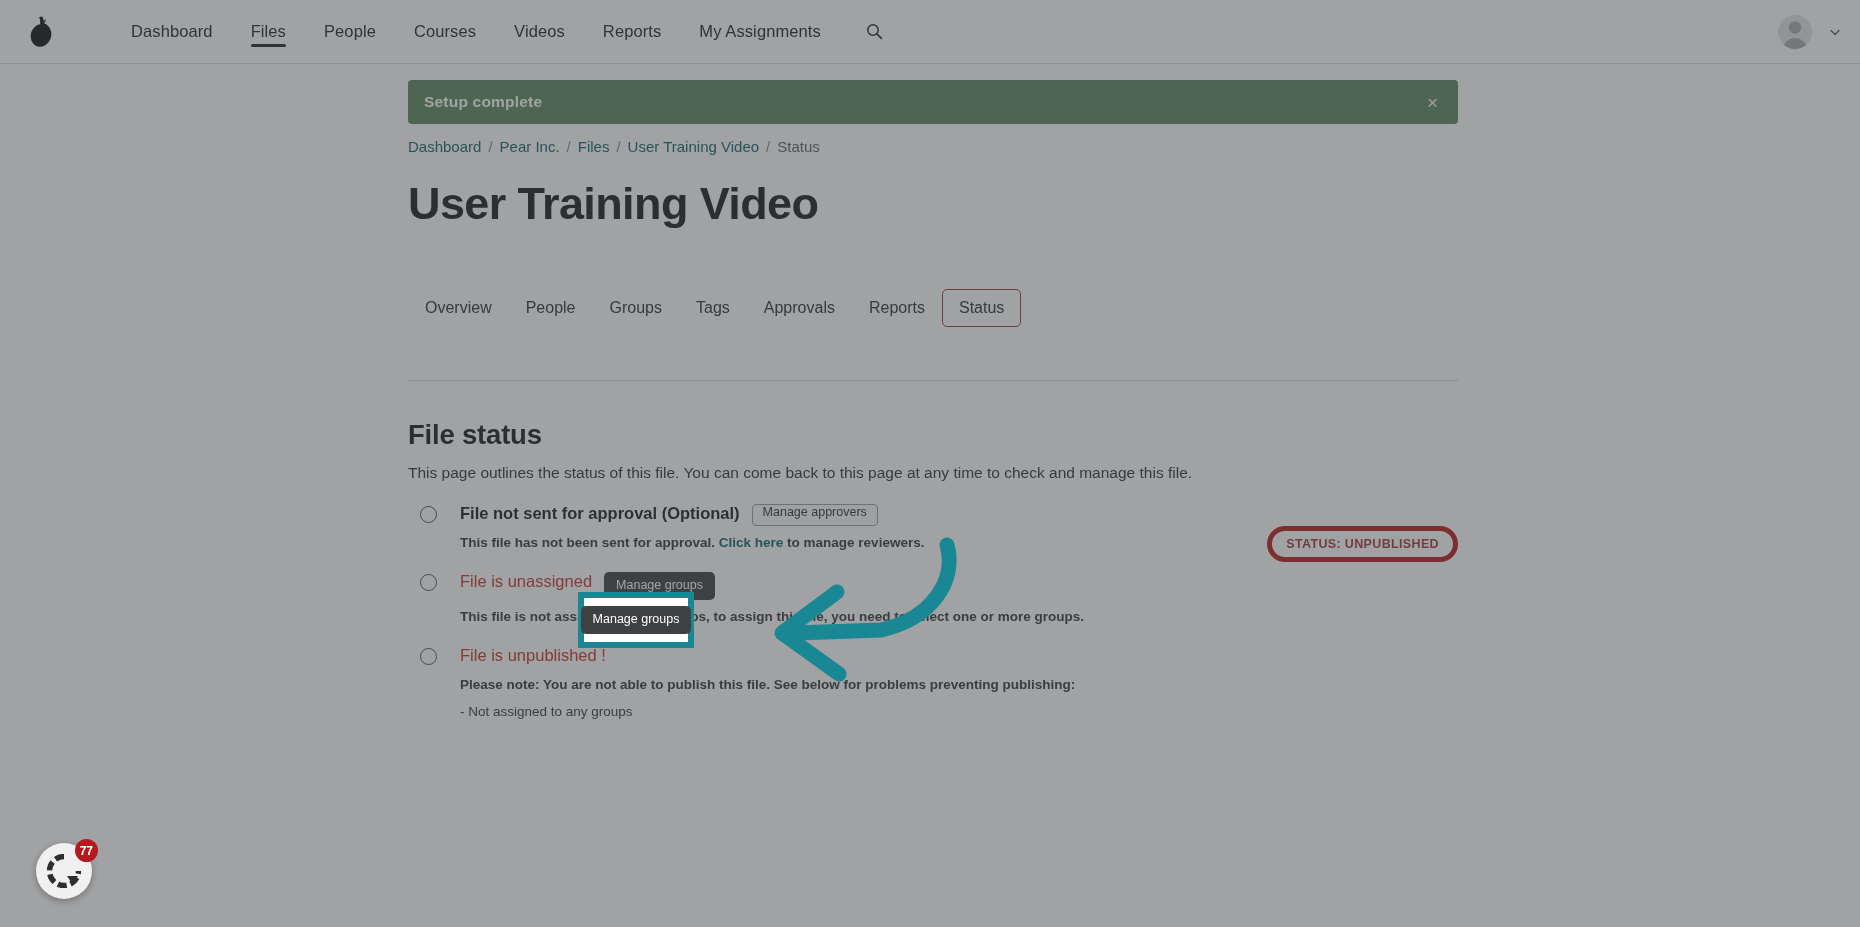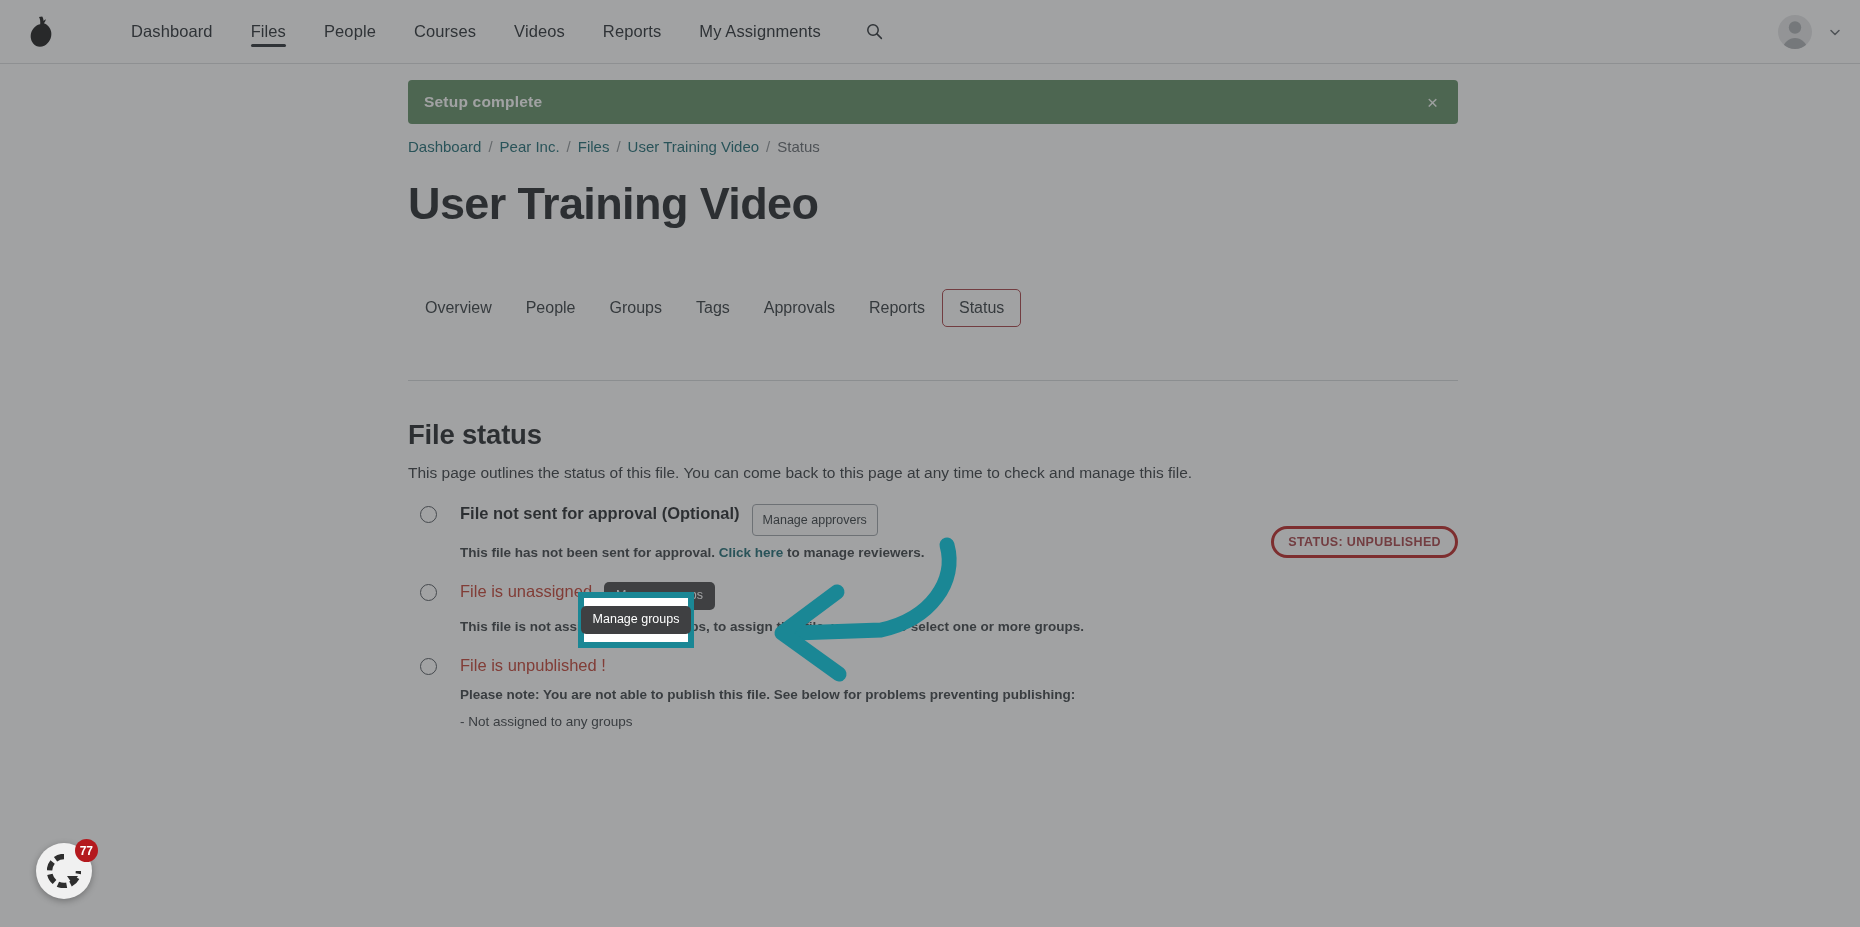--- a/index.html
+++ b/index.html
@@ -69,21 +69,21 @@
   }
 
   
   .tabrow { top: 224px; height: 40px; display: flex; align-items: center; }
   .tab {
     font-size: 16px; color: #2c3338; padding: 9px 16px; cursor: pointer;
     border: 1px solid transparent; border-radius: 5px; white-space: nowrap;
   }
   .tab.active { border-color: #a4393f; color: #2c3338; }
   .status-pill {
-    position: absolute; right: 0; top: 238px; border: 3px solid #b91c1c;
+    position: absolute; right: 0; top: 238px; border: 5px solid #b91c1c;
     color: #a4393f; font-size: 12.5px; font-weight: bold; letter-spacing: .35px;
     padding: 6px 14px; border-radius: 20px; white-space: nowrap;
   }
   .divider { top: 316px; height: 1px; background: #d5d8da; }
 
   
   .sec-title { top: 355px; font-size: 27.5px; font-weight: bold; color: #1b1f23; letter-spacing: -.2px; }
   .sec-desc { top: 400px; font-size: 15.5px; color: #2f353a; }
 
   .steps { top: 440px; }
@@ -91,21 +91,21 @@
   .step-radio {
     position: absolute; left: 12px; top: 2px; width: 17px; height: 17px;
     border: 1.6px solid #4b5158; border-radius: 50%; background: transparent;
     cursor: pointer;
   }
   .step-head { display: flex; gap: 12px; min-height: 22px; }
   .step-title { font-size: 16.5px; font-weight: bold; color: #1b1f23; white-space: nowrap; }
   .step-title.danger { color: #c0392b; font-weight: normal; }
   .btn-outline {
     font-size: 12.5px; color: #2c3338; background: #fbfbfb;
-    border: 1px solid #9aa0a6; border-radius: 4px; padding: 8px 10px;
+    border: 1px solid #9aa0a6; border-radius: 4px; padding: 0 10px;
     cursor: pointer; white-space: nowrap;
   }
   .step-sub { margin-top: 9px; font-size: 13.5px; color: #33393e; font-weight: bold; }
   .step-sub2 { margin-top: 12px; font-size: 13.5px; color: #33393e; }
   .inline-link { color: #14656e; text-decoration: none; cursor: pointer; }
 
   
   .btn-dark {
     background: #3f4042; color: #ffffff; font-size: 12.5px;
     border-radius: 5px; padding: 6px 12px; cursor: pointer; white-space: nowrap;

